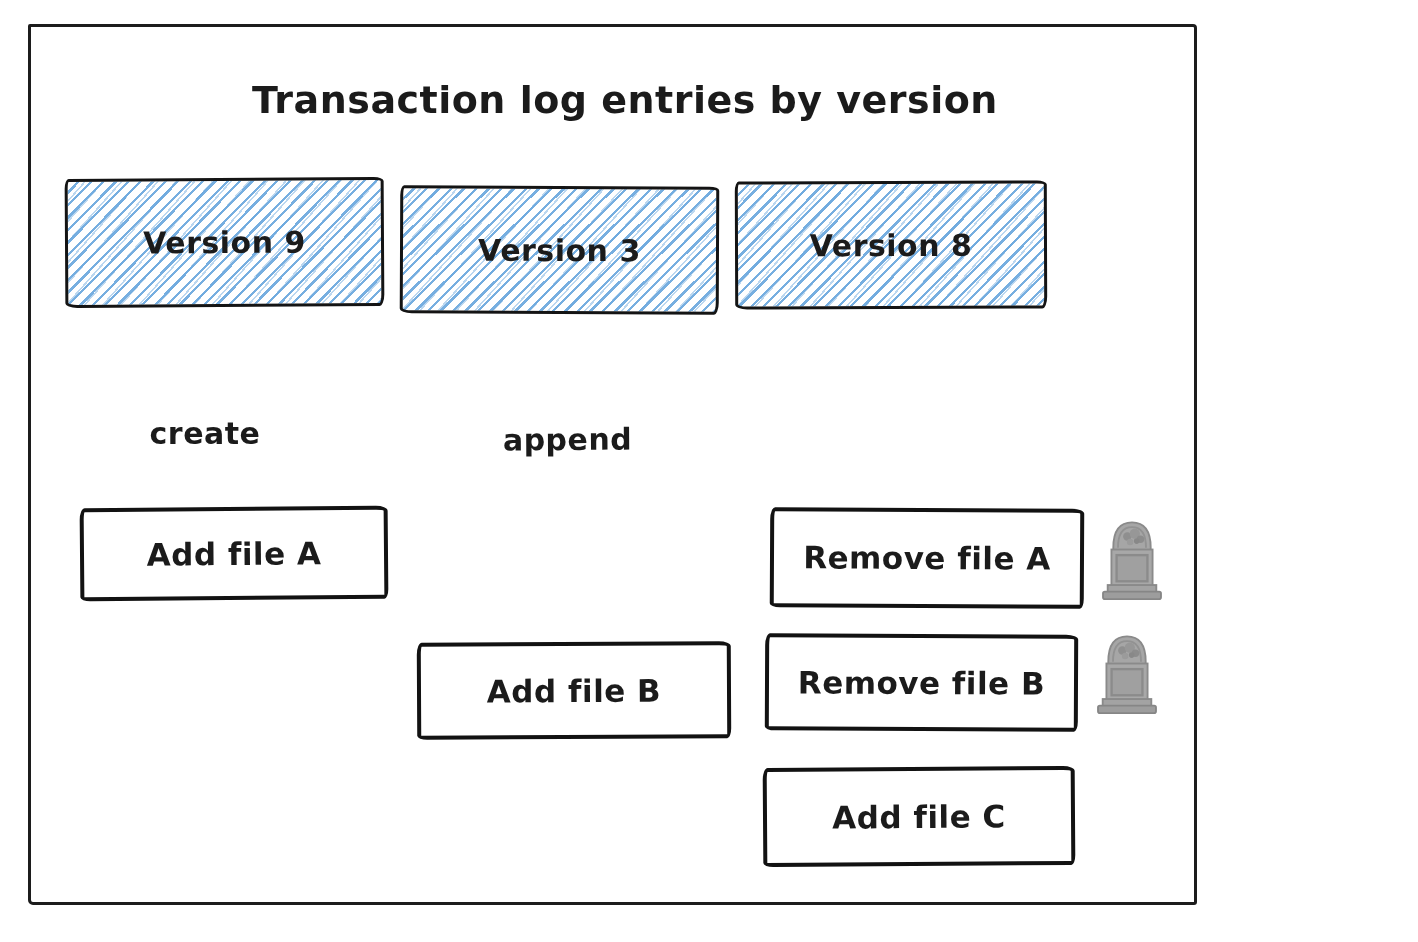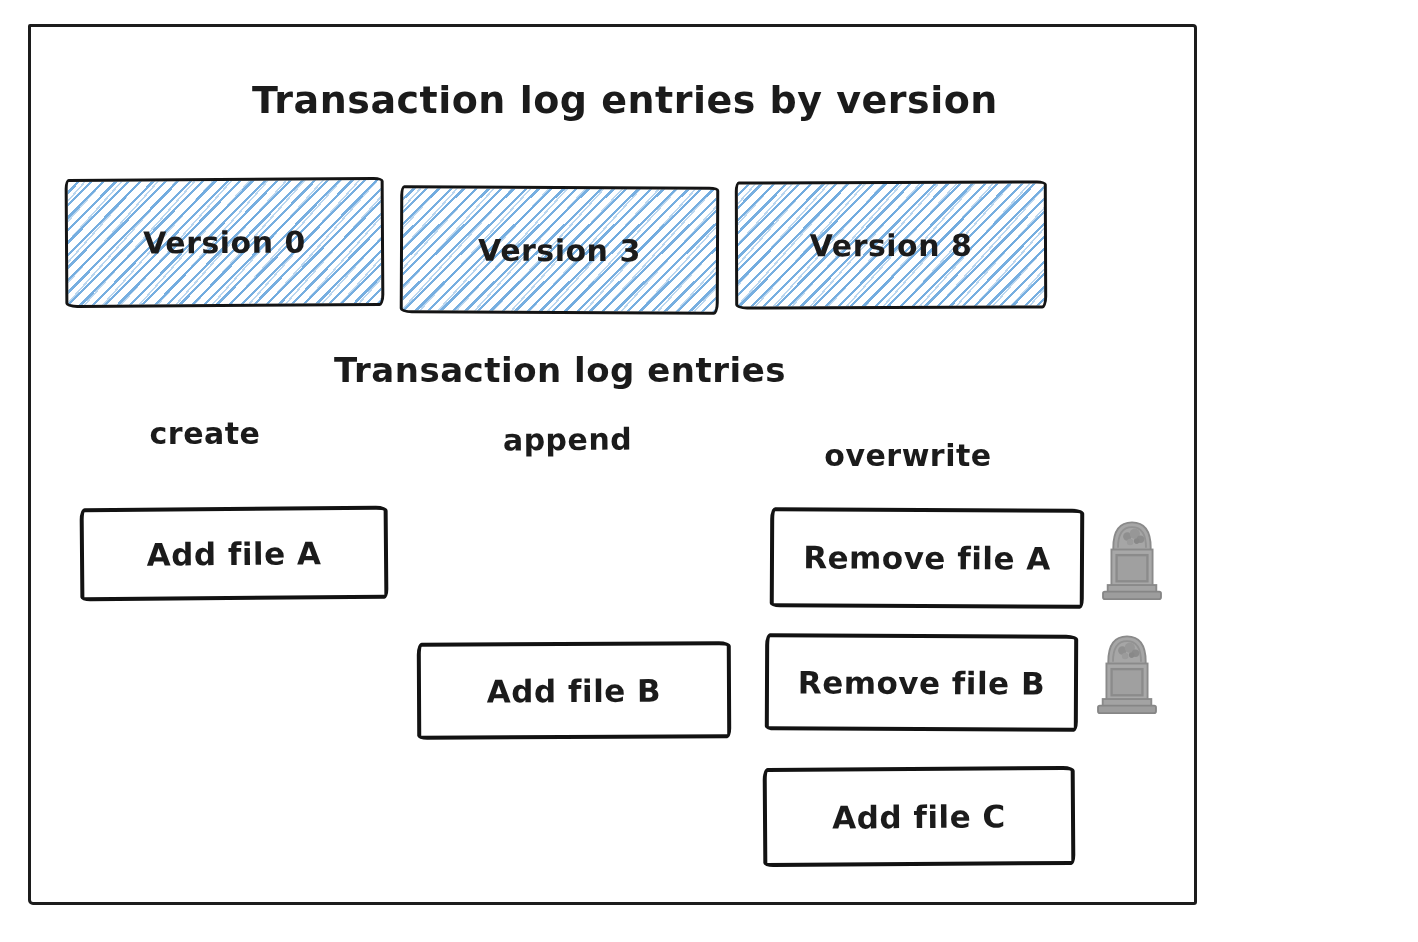--- a/index.html
+++ b/index.html
@@ -111,34 +111,32 @@
 </head>
 <body>
 
 <div class="canvas">
 
   <div class="frame"></div>
 
   <div class="hand-title diagram-title">Transaction log entries by version</div>
 
   <div class="version-box version-0">
-    <span>Version 0</span>
+    <span>Version 9</span>
   </div>
   <div class="version-box version-1">
     <span>Version 3</span>
   </div>
   <div class="version-box version-2">
     <span>Version 8</span>
   </div>
 
-  <div class="hand-title section-title">Transaction log entries</div>
 
   <div class="col-label col-create">create</div>
   <div class="col-label col-append">append</div>
-  <div class="col-label col-overwrite">overwrite</div>
 
   <div class="entry-box entry-add-a">
     <span>Add file A</span>
   </div>
 
   <div class="entry-box entry-rem-a">
     <span>Remove file A</span>
   </div>
   <div class="tombstone tombstone-a">
     <svg viewBox="0 0 70 92" xmlns="http://www.w3.org/2000/svg">

